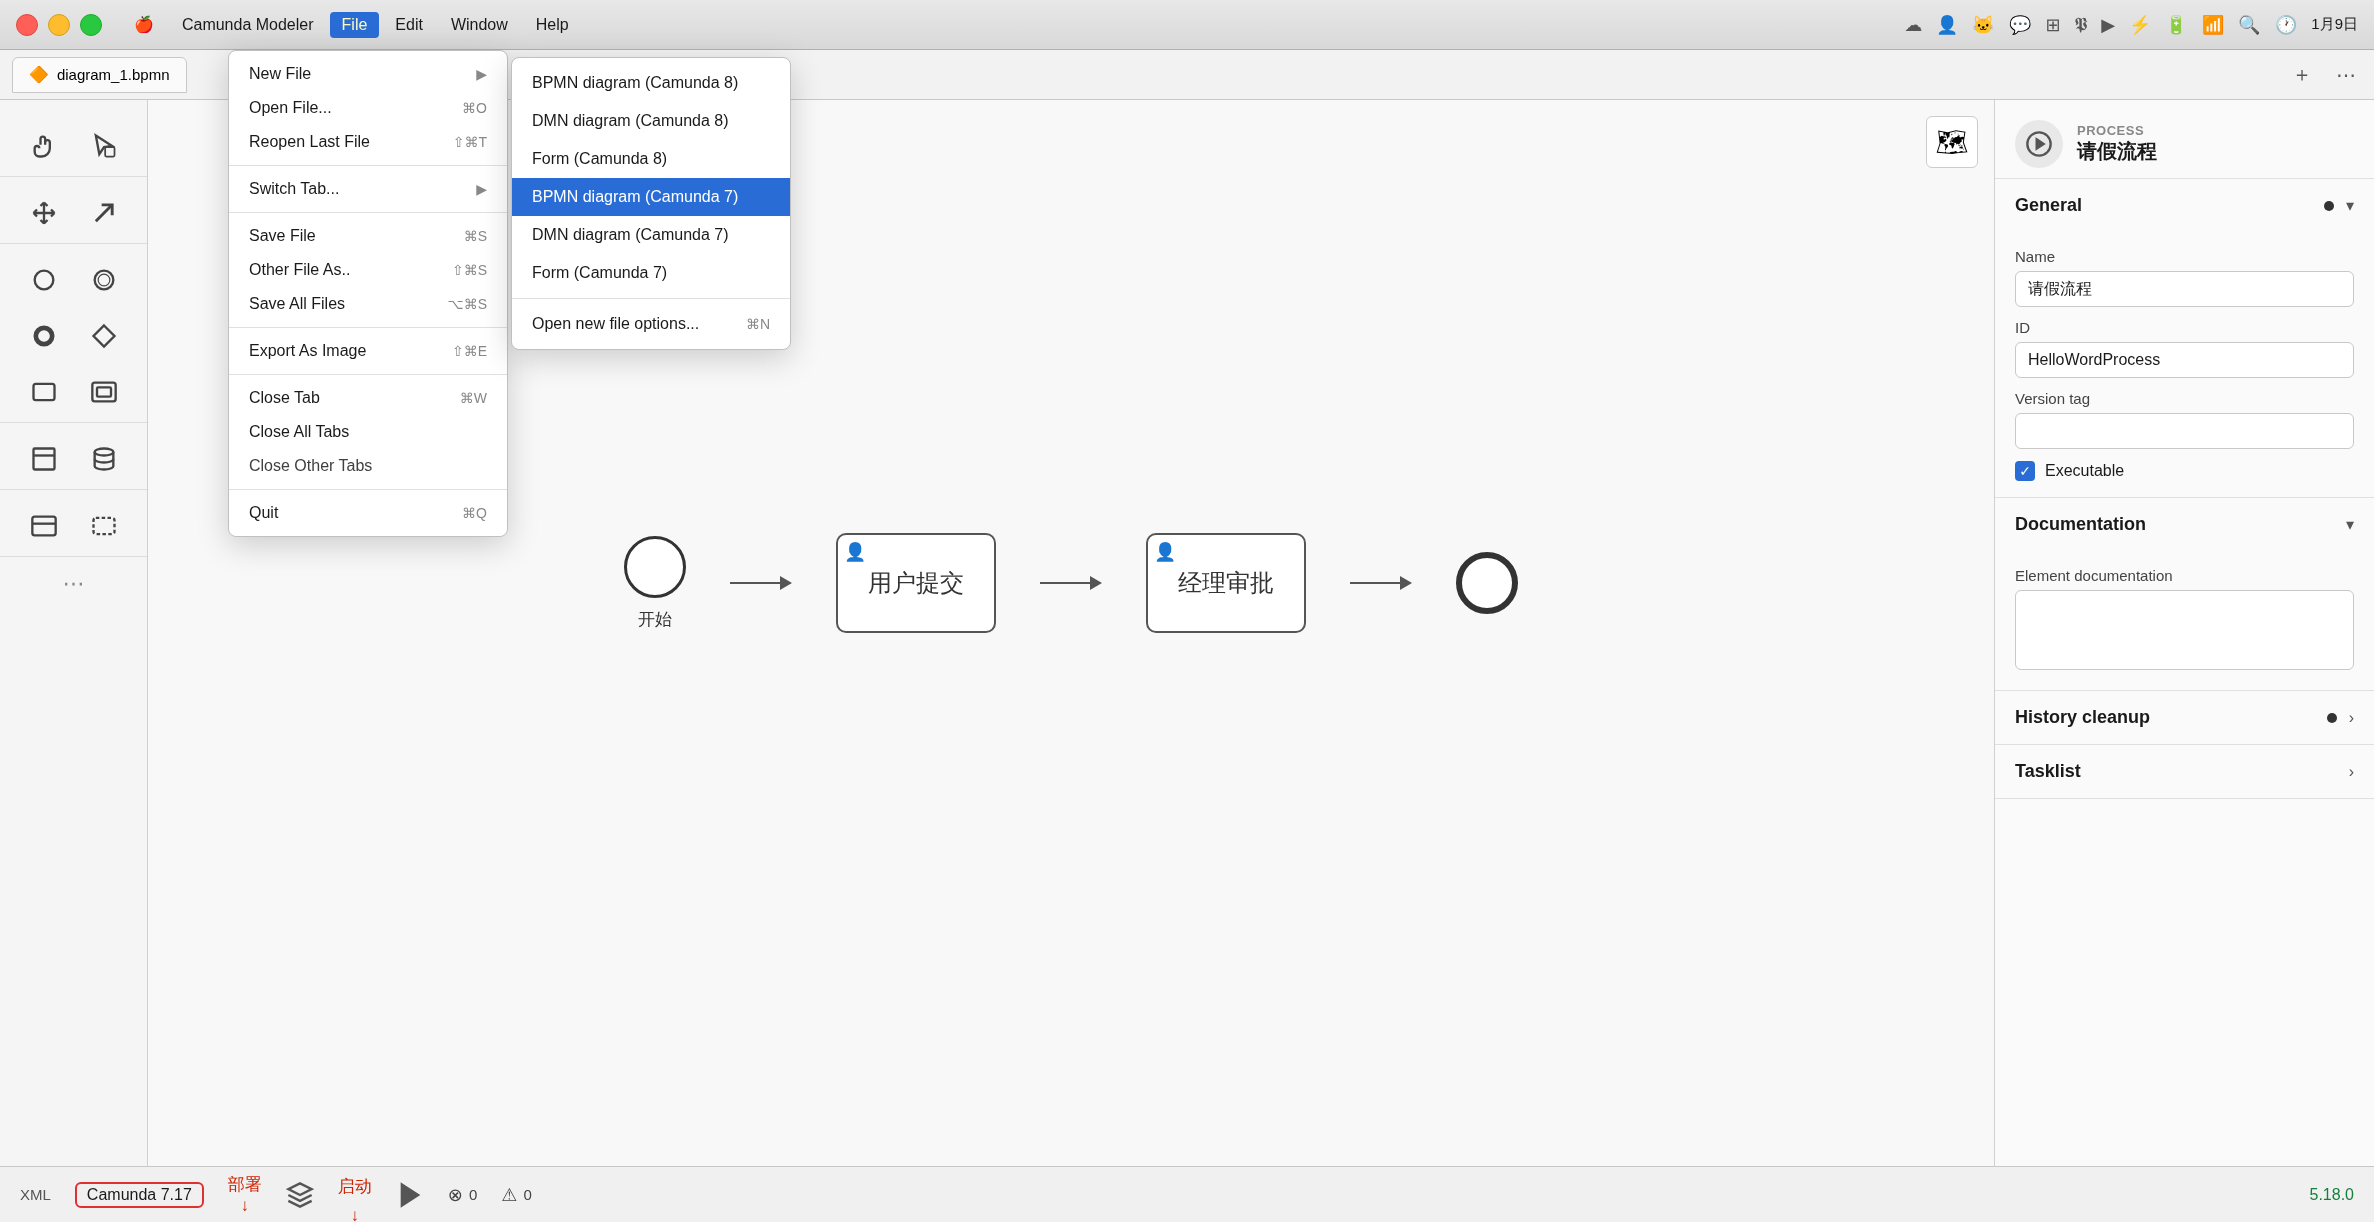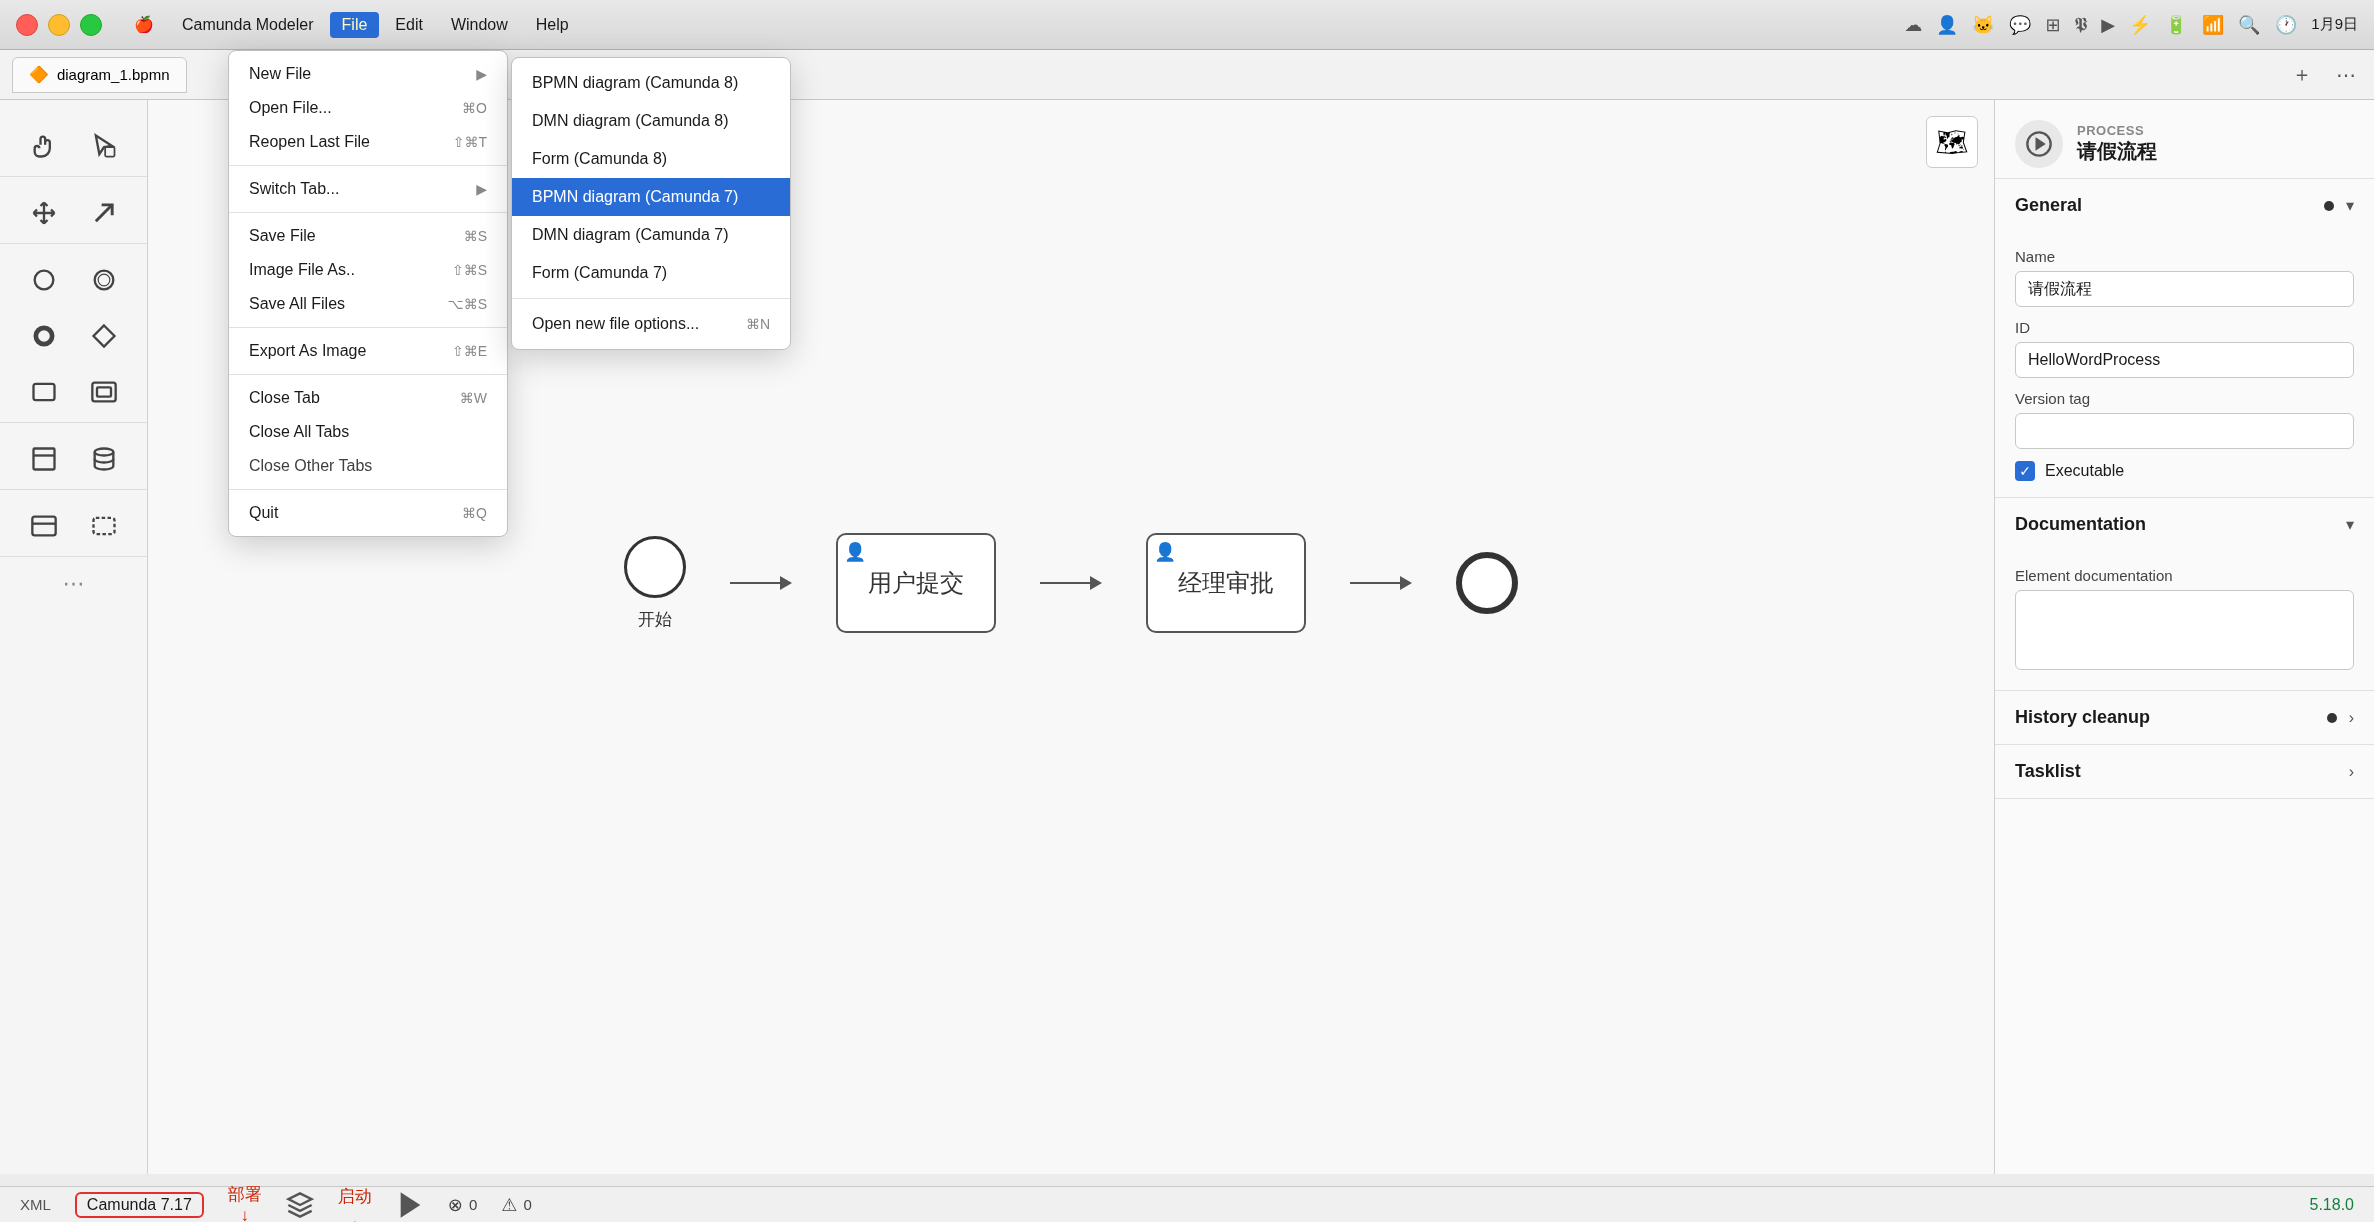--- a/index.html
+++ b/index.html
@@ -353,21 +353,21 @@
       gap: 12px;
     }
     .panel-row-title {
       font-size: 18px;
       font-weight: 600;
       color: #1a1a1a;
     }
 
     
     .statusbar {
-      height: 36px;
+      height: 56px;
       background: #f0f0f0;
       border-top: 1px solid #c8c8c8;
       display: flex;
       align-items: center;
       padding: 0 20px;
       gap: 24px;
       position: absolute;
       bottom: 0;
       left: 0;
       right: 0;
@@ -812,21 +812,21 @@
     <div class="dropdown-item has-submenu">
       <span>Switch Tab...</span>
       <span class="arrow-right">▶</span>
     </div>
     <div class="dropdown-divider"></div>
     <div class="dropdown-item">
       <span>Save File</span>
       <span class="shortcut">⌘S</span>
     </div>
     <div class="dropdown-item">
-      <span>Image File As..</span>
+      <span>Other File As..</span>
       <span class="shortcut">⇧⌘S</span>
     </div>
     <div class="dropdown-item">
       <span>Save All Files</span>
       <span class="shortcut">⌥⌘S</span>
     </div>
     <div class="dropdown-divider"></div>
     <div class="dropdown-item">
       <span>Export As Image</span>
       <span class="shortcut">⇧⌘E</span>

